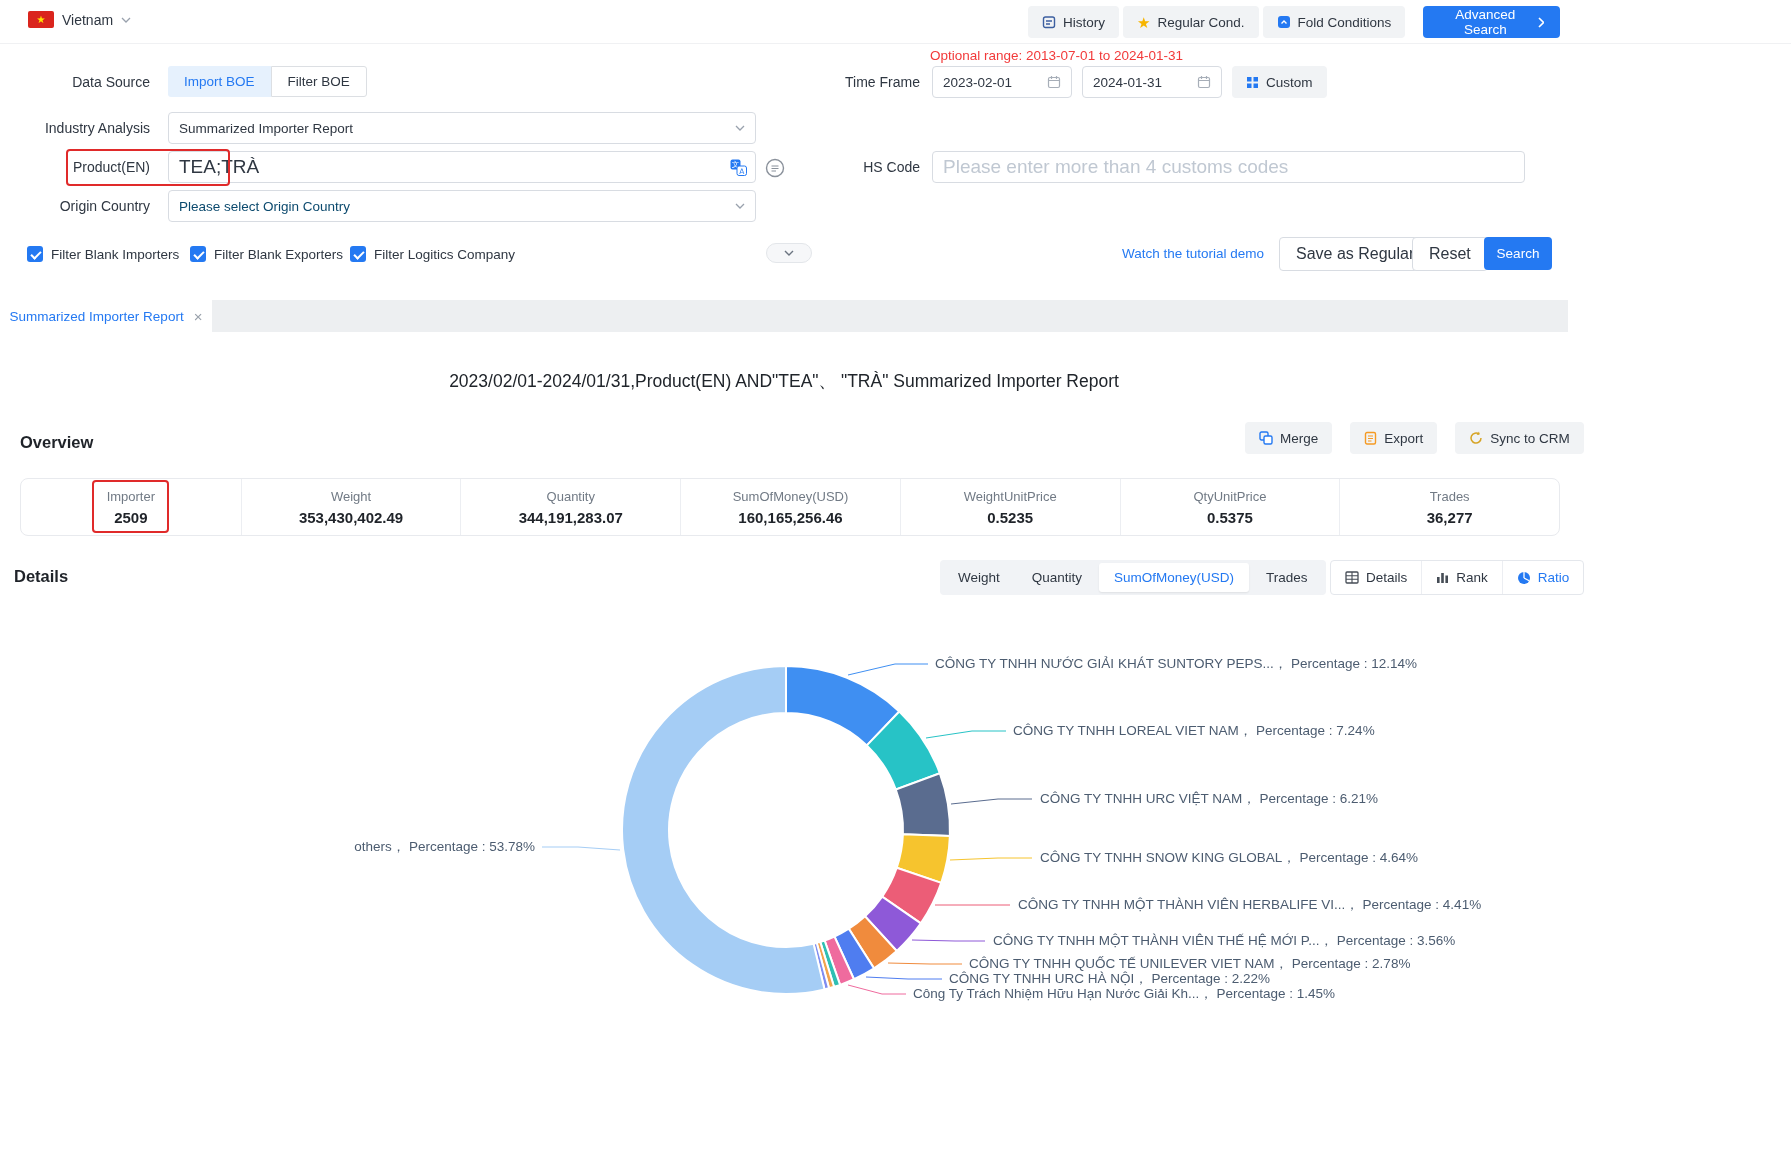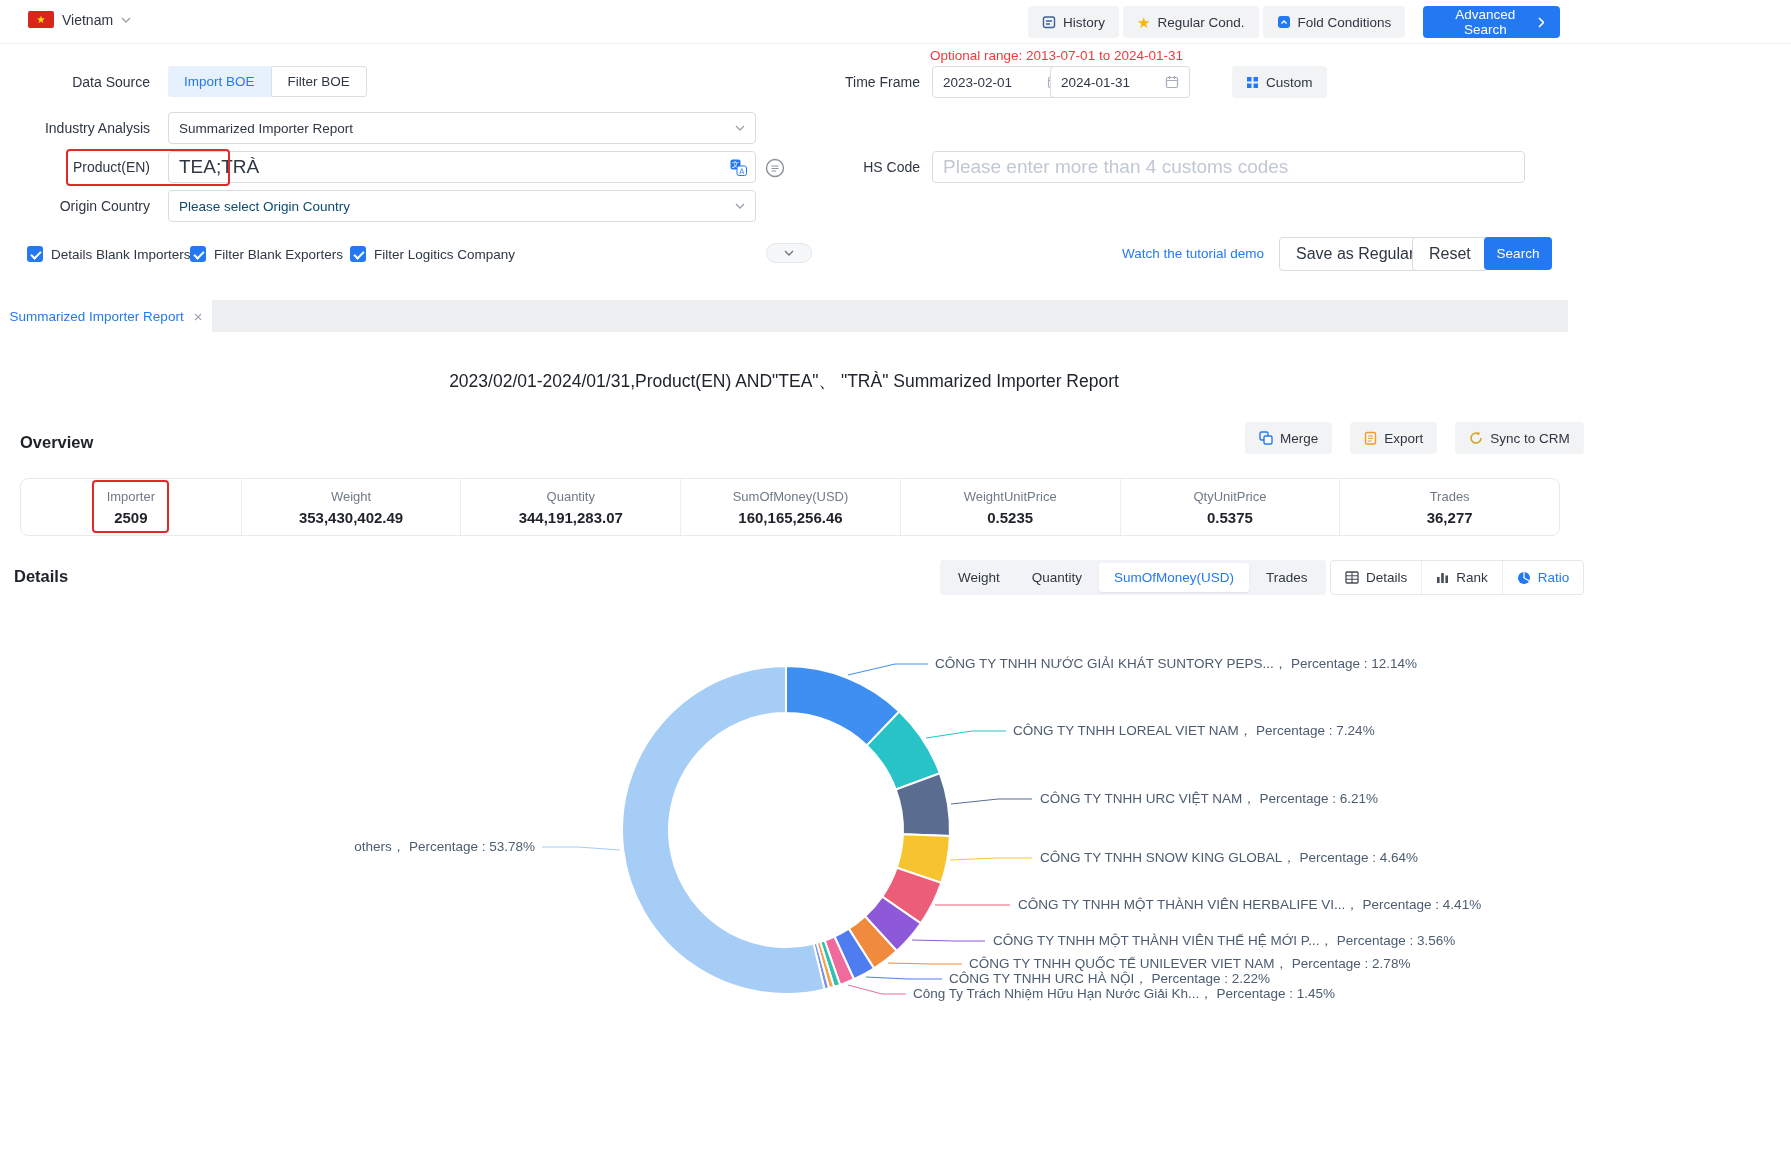--- a/index.html
+++ b/index.html
@@ -119,21 +119,21 @@
   </div>
 
   <div class="abs form-label" style="left:760px;top:66px;width:160px">Time Frame</div>
   <div class="abs input" style="left:932px;top:66px;width:140px">
     <span>2023-02-01</span>
     <svg width="14" height="14">
         <rect x="1.5" y="2.5" width="11" height="10" rx="1.5" fill="none" stroke="#a7aeb8" stroke-width="1.2"></rect>
         <path d="M1.5 5.5h11M4.5 1v3M9.5 1v3" stroke="#a7aeb8" stroke-width="1.2"></path>
       </svg>
   </div>
-  <div class="abs input" style="left:1050px;top:66px;width:140px">
+  <div class="abs input" style="left:1082px;top:66px;width:140px">
     <span>2024-01-31</span>
     <svg width="14" height="14">
         <rect x="1.5" y="2.5" width="11" height="10" rx="1.5" fill="none" stroke="#a7aeb8" stroke-width="1.2"></rect>
         <path d="M1.5 5.5h11M4.5 1v3M9.5 1v3" stroke="#a7aeb8" stroke-width="1.2"></path>
       </svg>
   </div>
   <button class="btn-gray abs" style="left:1232px;top:66px">
     <svg width="13" height="13">
         <rect x="1" y="1" width="4.5" height="4.5" fill="#2479f2"></rect>
         <rect x="7.5" y="1" width="4.5" height="4.5" fill="#2479f2"></rect>
@@ -175,21 +175,21 @@
   <div class="abs form-label" style="left:0;top:190px">Origin Country</div>
   <div class="abs input" style="left:168px;top:190px;width:588px">
     <span class="ph">Please select Origin Country</span>
     <svg width="10" height="6">
         <path d="M1 1l4 4 4-4" stroke="#99a1ad" stroke-width="1.3" fill="none"></path>
       </svg>
   </div>
 
   <div class="abs cbrow" style="left:27px;top:246px">
     <span class="cb"></span>
-    <span class="cb-label">Details Blank Importers</span>
+    <span class="cb-label">Filter Blank Importers</span>
   </div>
   <div class="abs cbrow" style="left:190px;top:246px">
     <span class="cb"></span>
     <span class="cb-label">Filter Blank Exporters</span>
   </div>
   <div class="abs cbrow" style="left:350px;top:246px">
     <span class="cb"></span>
     <span class="cb-label">Filter Logitics Company</span>
   </div>
   <div class="abs collapse-pill" style="left:766px;top:243px">

